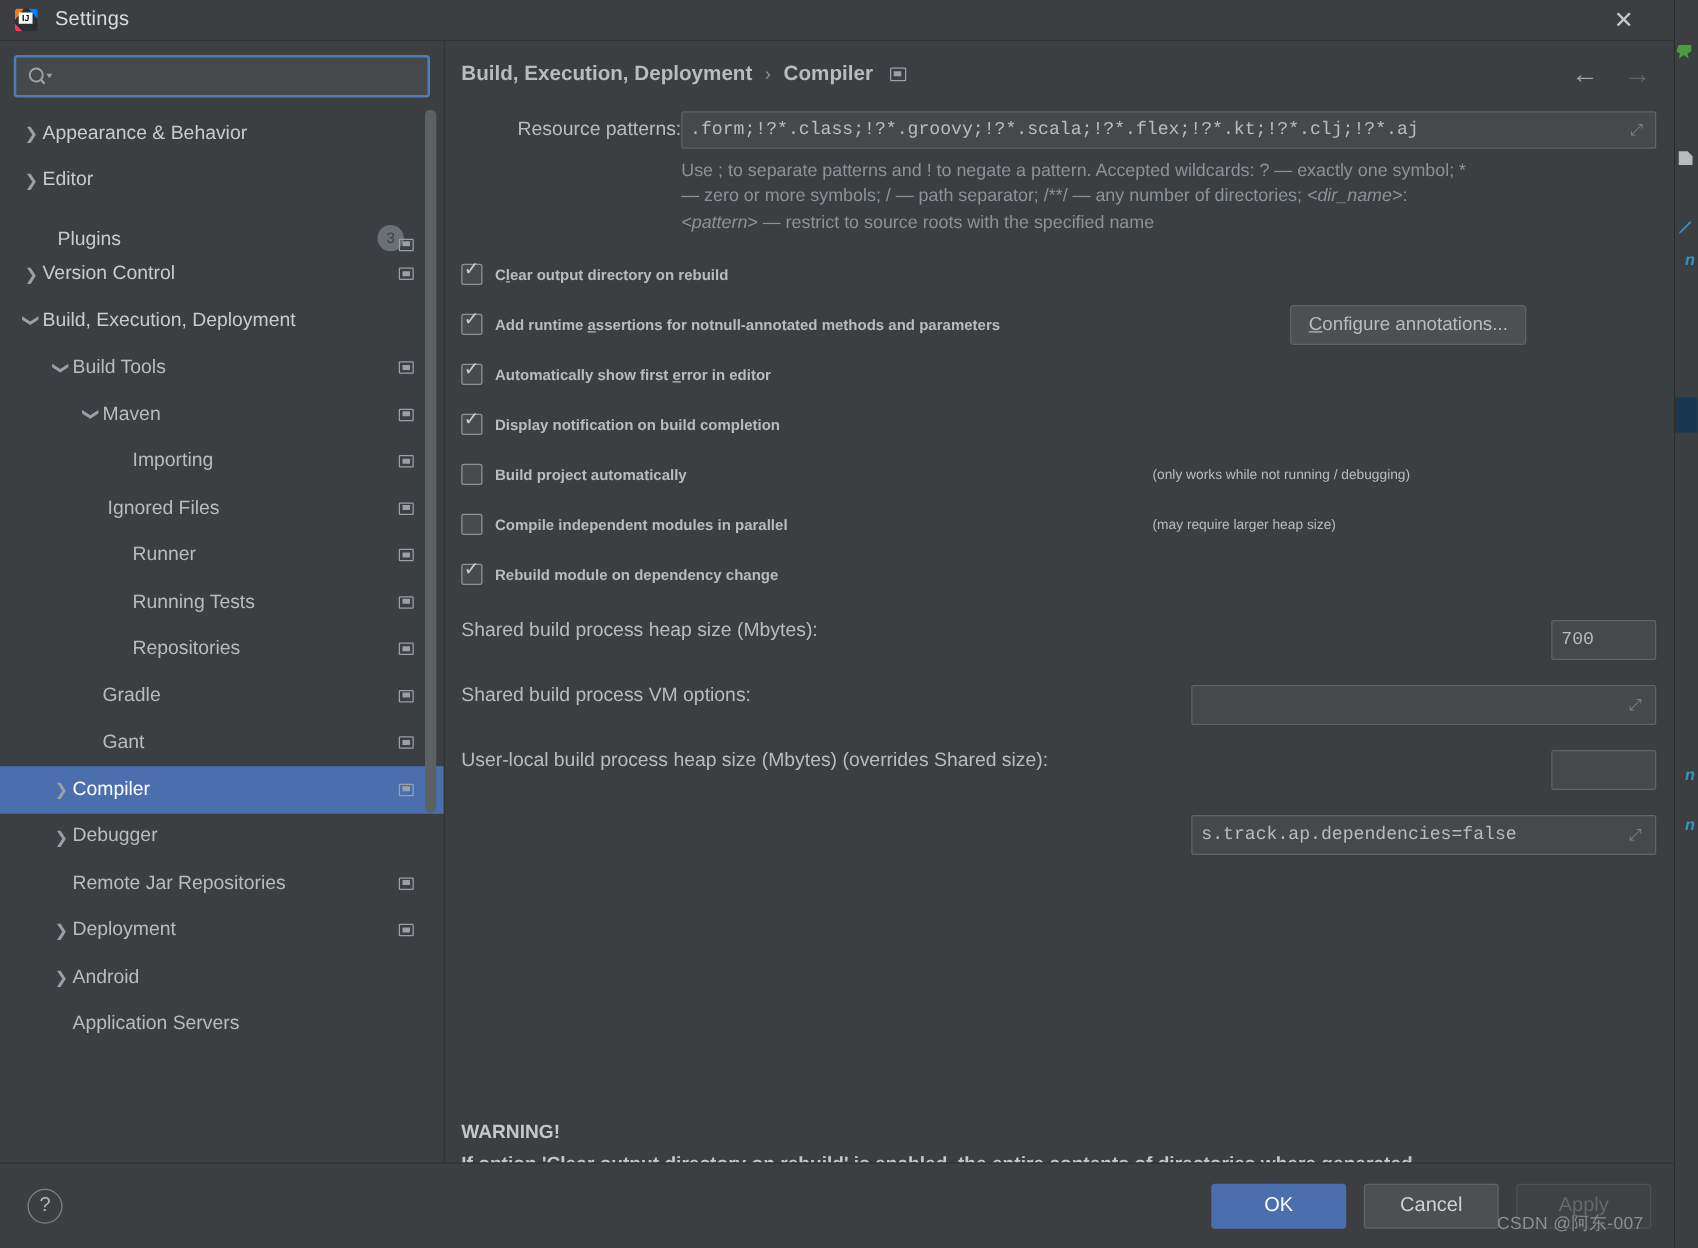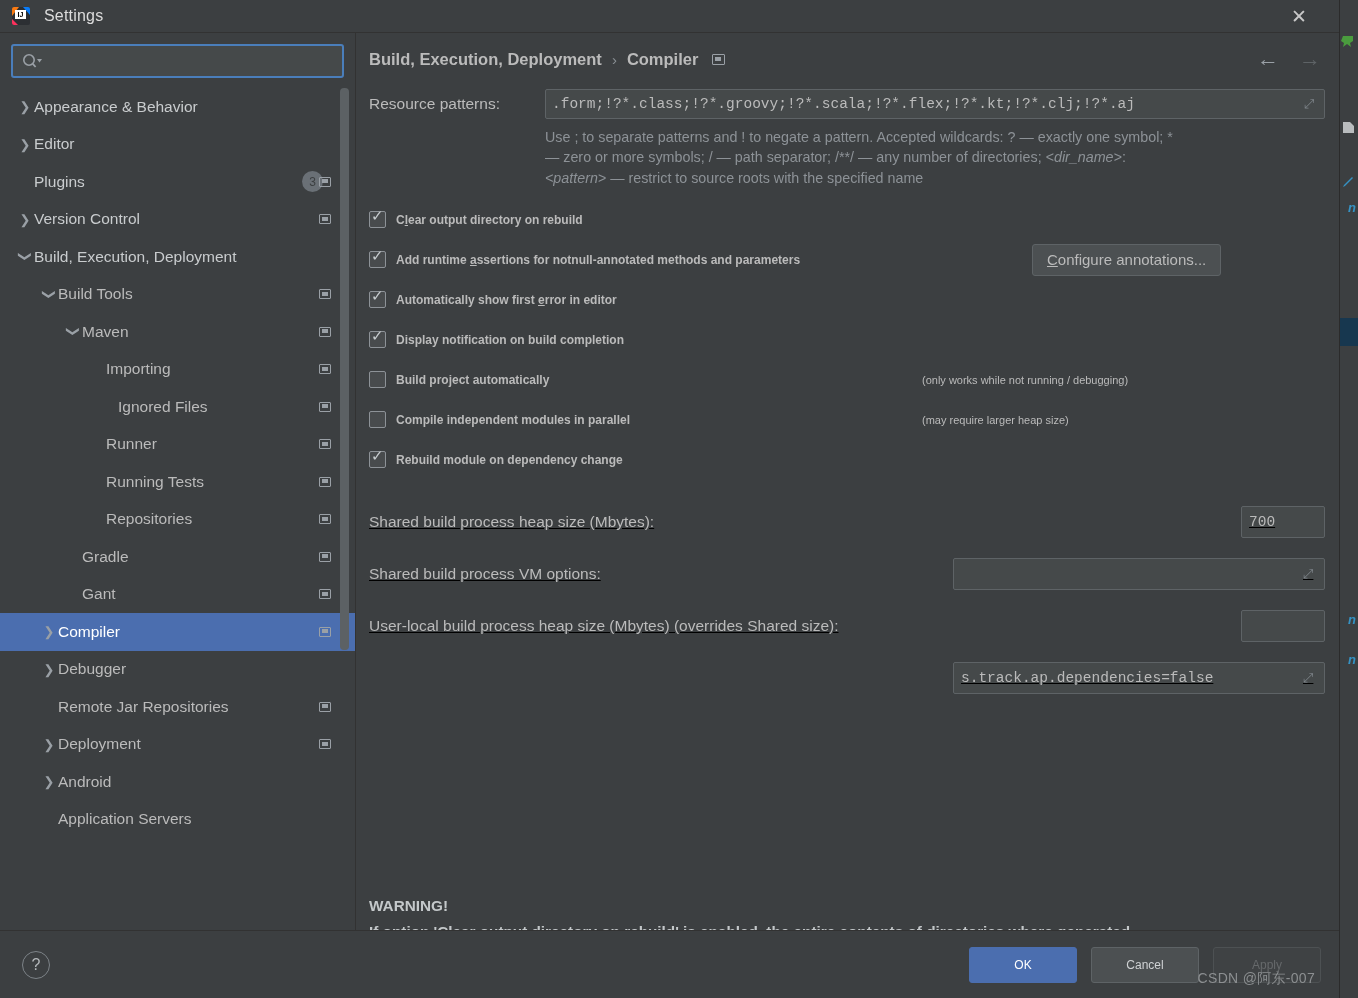--- a/index.html
+++ b/index.html
@@ -130,21 +130,21 @@
     width: 6px; height: 4px; background: #9aa0a6;
   }
   #nav-arrows { margin-left: auto; display: flex; gap: 20px; align-items: center; }
   .nav-arrow { font-size: 22px; line-height: 1; color: #9aa0a6; cursor: pointer; }
   .nav-arrow.disabled { color: #5e6366; }
 
   #settings-form { flex: 1; padding: 0 14px 0 13px; min-height: 0; position: relative; }
 
   .row { display: flex; align-items: center; }
 
-  .lbl { color: #bbbbbb; font-size: 15.5px; }
+  .lbl { color: #bbbbbb; font-size: 15.5px; text-align: right; }
 
   
   #res-row { margin-top: 4px; }
   #res-label { width: 176px; flex: 0 0 176px; }
   #res-field {
     flex: 1; height: 30px; background: #45494a;
     border: 1px solid #5e6366; border-radius: 2px;
     display: flex; align-items: center; padding: 0 6px;
     position: relative;
   }
@@ -182,21 +182,21 @@
     height: 32px; padding: 0 14px;
     background: #4c5052; border: 1px solid #5e6366; border-radius: 3px;
     color: #bbbbbb; font-size: 15px; cursor: pointer;
     display: flex; align-items: center;
     font-family: "Liberation Sans", sans-serif;
   }
   #configure-btn u { text-decoration: underline; }
 
   
   #fields-block { margin-top: 16px; }
-  .f-row { display: flex; align-items: center; height: 52px; text-decoration: underline; }
+  .f-row { display: flex; height: 52px; }
   .f-label { color: #bbbbbb; font-size: 15.5px; white-space: nowrap; }
   .f-input {
     background: #45494a; border: 1px solid #5e6366; border-radius: 2px;
     height: 32px; display: flex; align-items: center; padding: 0 7px;
     margin-left: auto;
   }
   .f-input input {
     background: transparent; border: none; outline: none;
     color: #bbbbbb; font-family: "Liberation Mono", monospace; font-size: 14.5px;
     width: 100%;
@@ -220,21 +220,21 @@
   }
   #help-btn {
     width: 28px; height: 28px; border-radius: 50%;
     border: 1.5px solid #7d8388; color: #b4b8bb;
     display: flex; align-items: center; justify-content: center;
     font-size: 16px; cursor: pointer;
   }
   #footer-buttons { margin-left: auto; display: flex; gap: 14px; align-items: center; }
   .btn {
     height: 36px; min-width: 108px; padding: 0 6px;
-    border-radius: 3px; font-size: 12px;
+    border-radius: 3px; font-size: 16px;
     display: flex; align-items: center; justify-content: center;
     cursor: pointer; font-family: "Liberation Sans", sans-serif;
     border: 1px solid #5e6366; background: #4c5052; color: #cfd2d4;
   }
   .btn.primary { background: #4b6eaf; border-color: #4b6eaf; color: #ffffff; }
   .btn.disabled { background: #3f4244; color: #66696b; border-color: #4d5153; cursor: default; }
   #watermark {
     position: absolute; right: 24px; bottom: 10px;
     color: #8c8f91; font-size: 14px; letter-spacing: .3px;
   }
@@ -302,21 +302,21 @@
       <div id="tree">
         <div id="tree-rows">
             <div class="tree-row bold" style="padding-left: 16px;">
               <span class="chev">❯</span>
               <span class="tree-label">Appearance &amp; Behavior</span>
             </div>
             <div class="tree-row bold" style="padding-left: 16px;">
               <span class="chev">❯</span>
               <span class="tree-label">Editor</span>
             </div>
-            <div class="tree-row bold" style="padding-left: 16px;">
+            <div class="tree-row bold" style="padding-left: 28px; align-items: flex-end;">
               <span class="chev empty">❯</span>
               <span class="tree-label">Plugins</span>
               <span class="badge">3</span>
               <span class="copy-ico"></span>
             </div>
             <div class="tree-row bold" style="padding-left: 16px;">
               <span class="chev">❯</span>
               <span class="tree-label">Version Control</span>
               <span class="copy-ico"></span>
             </div>
@@ -332,21 +332,21 @@
             <div class="tree-row" style="padding-left: 64px;">
               <span class="chev down">❯</span>
               <span class="tree-label">Maven</span>
               <span class="copy-ico"></span>
             </div>
             <div class="tree-row" style="padding-left: 88px;">
               <span class="chev empty">❯</span>
               <span class="tree-label">Importing</span>
               <span class="copy-ico"></span>
             </div>
-            <div class="tree-row" style="padding-left: 100px;">
+            <div class="tree-row" style="padding-left: 68px;">
               <span class="chev empty">❯</span>
               <span class="tree-label">Ignored Files</span>
               <span class="copy-ico"></span>
             </div>
             <div class="tree-row" style="padding-left: 88px;">
               <span class="chev empty">❯</span>
               <span class="tree-label">Runner</span>
               <span class="copy-ico"></span>
             </div>
             <div class="tree-row" style="padding-left: 88px;">

